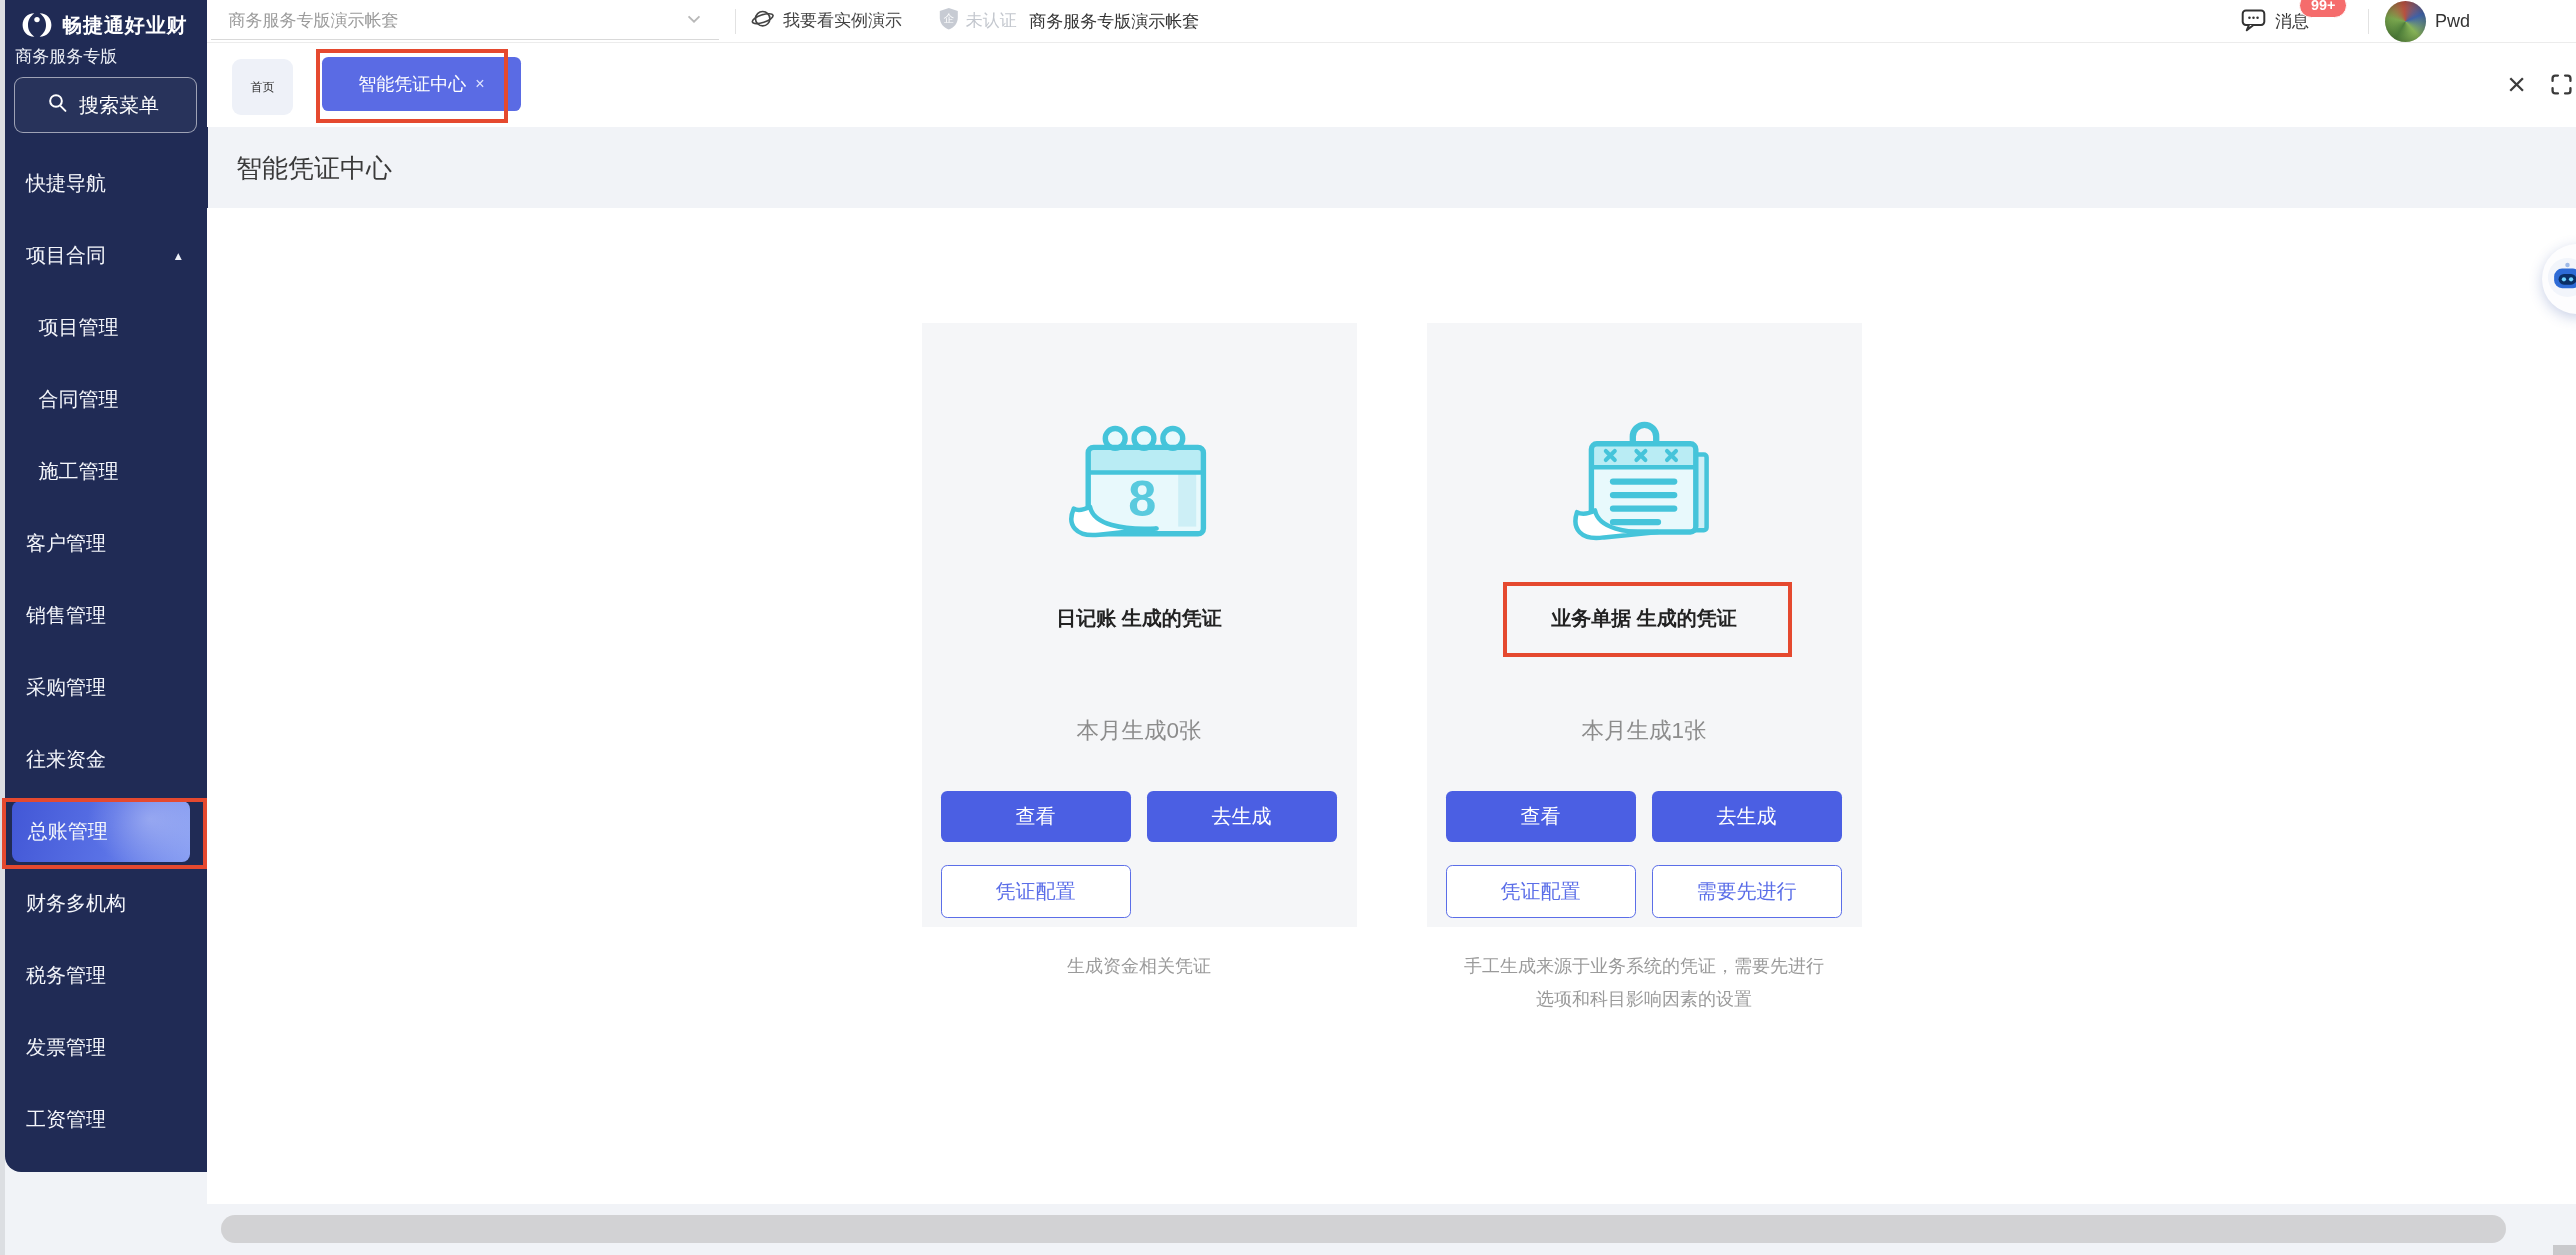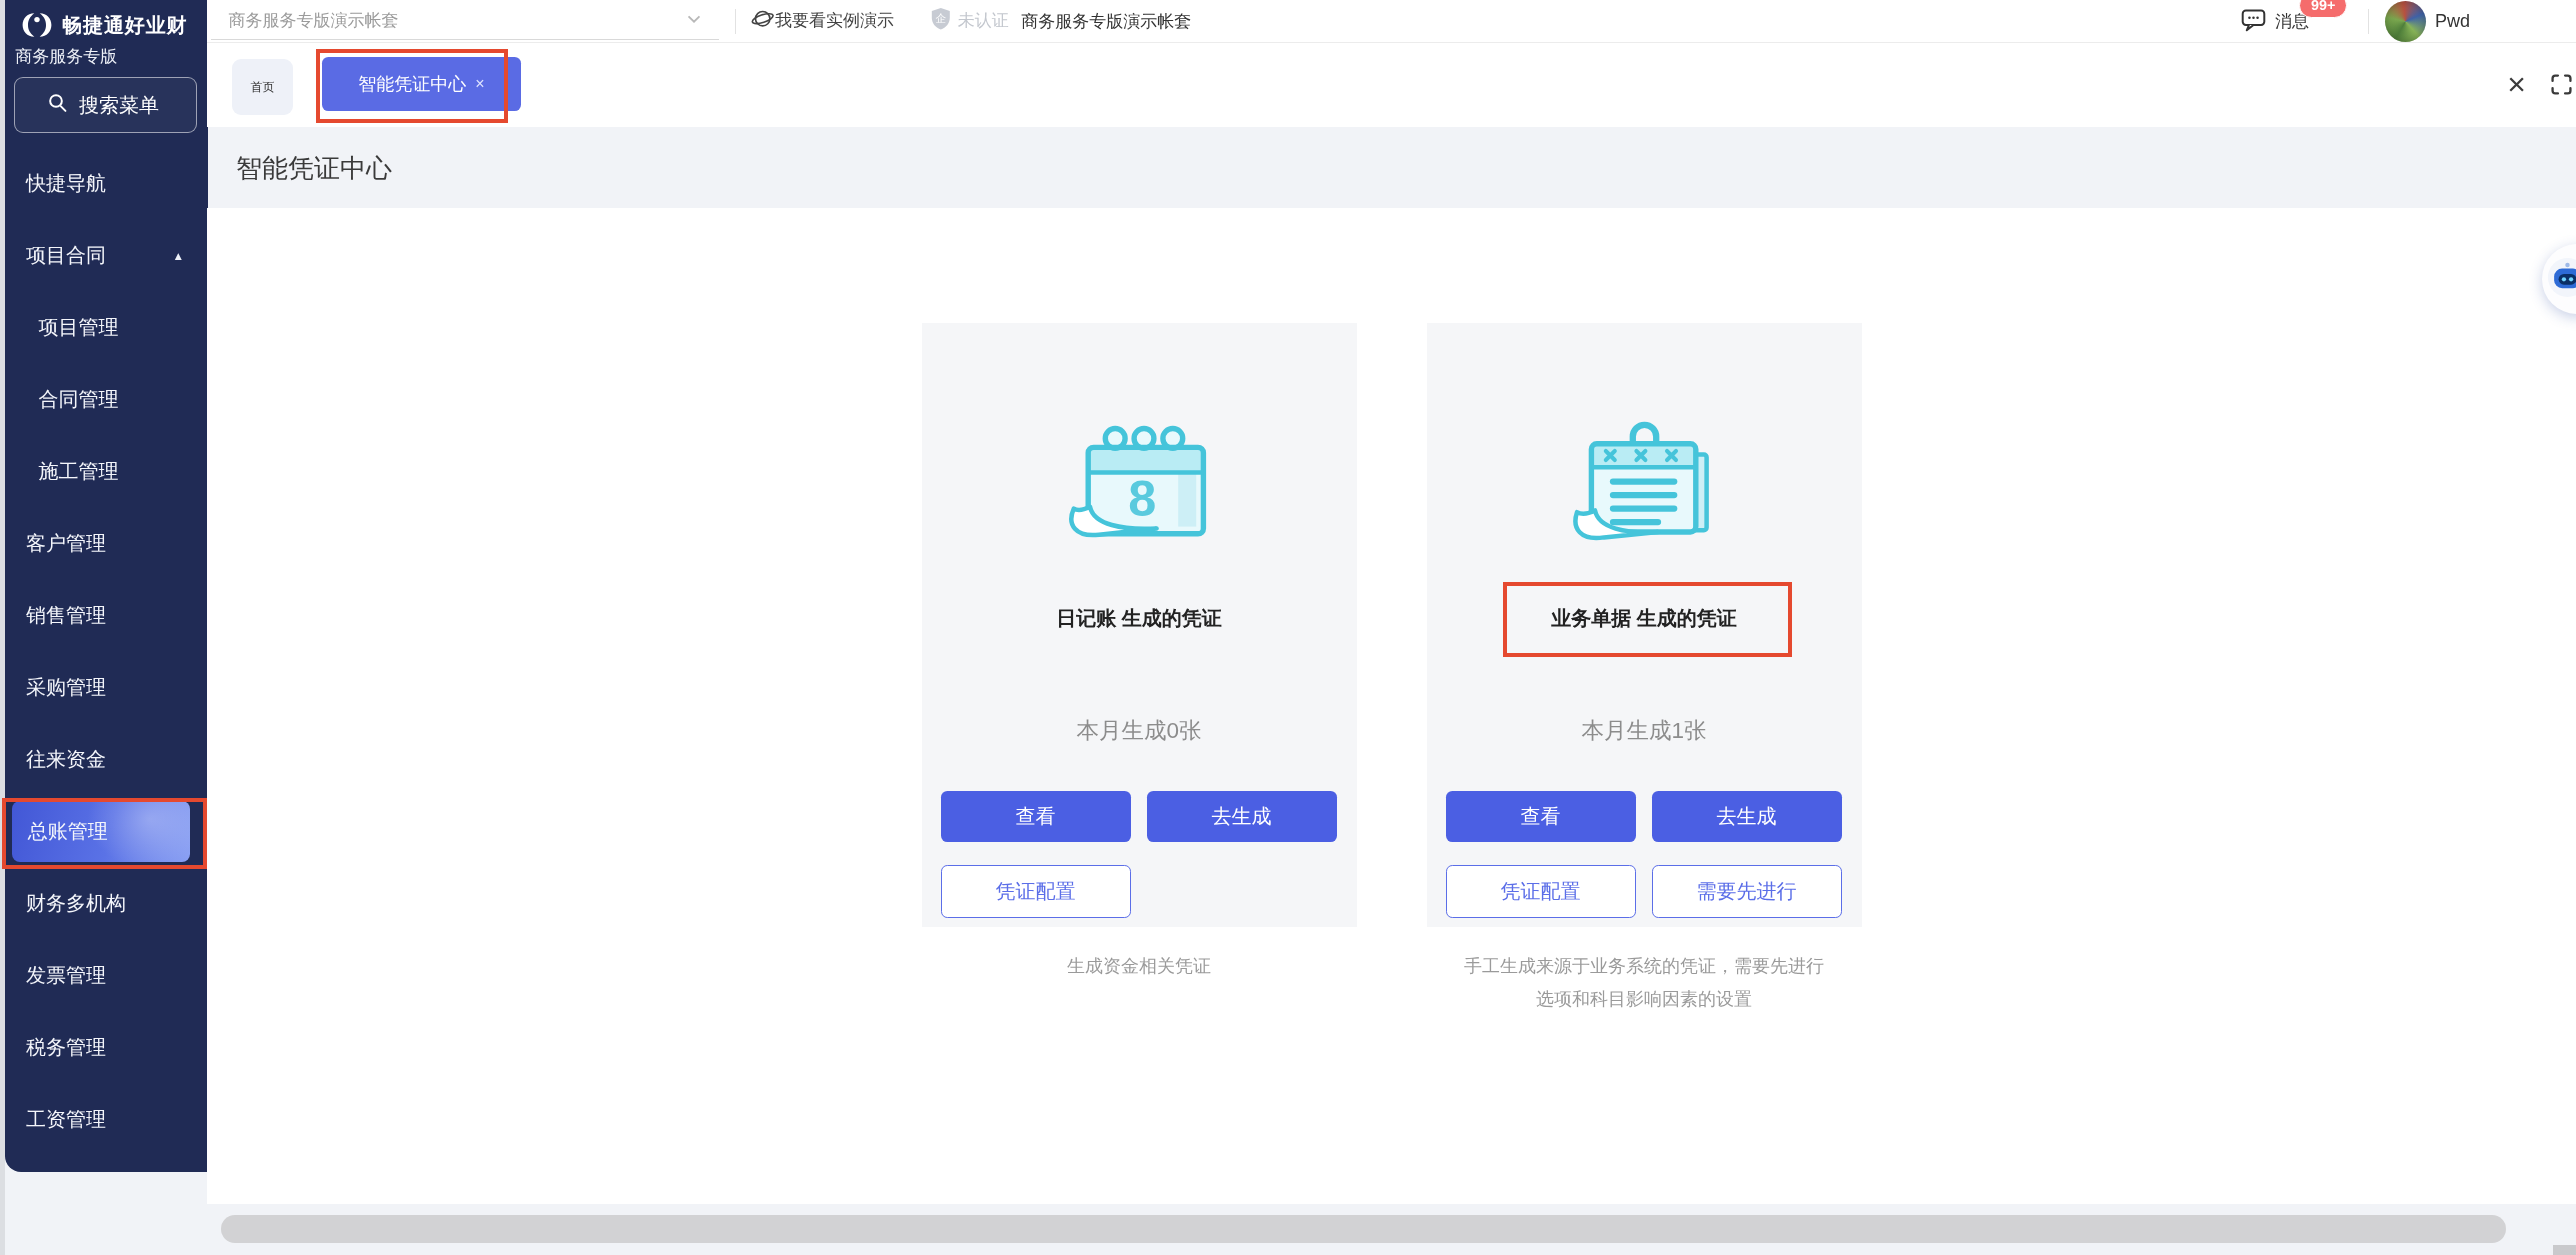--- a/index.html
+++ b/index.html
@@ -35,21 +35,21 @@
                      background: radial-gradient(ellipse at center, rgba(255,255,255,0.28), transparent 65%); }
 
   
   .topbar { position: absolute; left: 207px; top: 0; right: 0; height: 43px; background: #fff;
             border-bottom: 0.9px solid #ececec; display: flex; align-items: center; }
   .account-select { width: 508px; height: 38px; margin-left: 3.6px; border-bottom: 0.9px solid #d9d9d9;
                     display: flex; align-items: center; justify-content: space-between;
                     padding: 0 14.4px 0 18px; cursor: pointer; }
   .account-select .sel-text { font-size: 17px; color: #9b9b9b; }
   .tb-divider { width: 0.9px; height: 25px; background: #e2e2e2; margin: 0 16px; }
-  .demo-link { display: flex; align-items: center; font-size: 17px; color: #444; cursor: pointer; }
+  .demo-link { display: flex; align-items: center; gap: 8px; font-size: 17px; color: #444; cursor: pointer; }
   .cert { display: flex; align-items: center; gap: 6.3px; margin-left: 36px; cursor: pointer; }
   .cert span { font-size: 17px; color: #c3c7ce; }
   .company { margin-left: 12.6px; font-size: 17px; color: #333; }
   .tb-spacer { flex: 1; }
   .messages { position: relative; display: flex; align-items: center; gap: 8px; cursor: pointer; }
   .messages .msg-label { font-size: 17px; color: #333; }
   .msg-badge { position: absolute; left: 59px; top: -12.6px; background: #f56c6c; color: #fff;
                font-size: 14.4px; font-weight: bold; padding: 3.6px 10.8px 4.5px; border-radius: 897px;
                border: 1.8px solid #fff; line-height: 1; }
   .msg-wrap { margin-right: 43px; position: relative; }
@@ -171,24 +171,24 @@
         </div>
       <div class="menu-item selected">
         <div class="sel-pill">
           <span>总账管理</span>
         </div>
       </div>
       <div class="menu-item">
           <span>财务多机构</span>
         </div>
       <div class="menu-item">
+          <span>税务管理</span>
+        </div>
+      <div class="menu-item">
           <span>发票管理</span>
-        </div>
-      <div class="menu-item">
-          <span>税务管理</span>
         </div>
       <div class="menu-item">
           <span>工资管理</span>
         </div>
       <div class="menu-item">
           <span>固定资产</span>
         </div>
       <div class="menu-item">
           <span>老板报表</span>
         </div>

